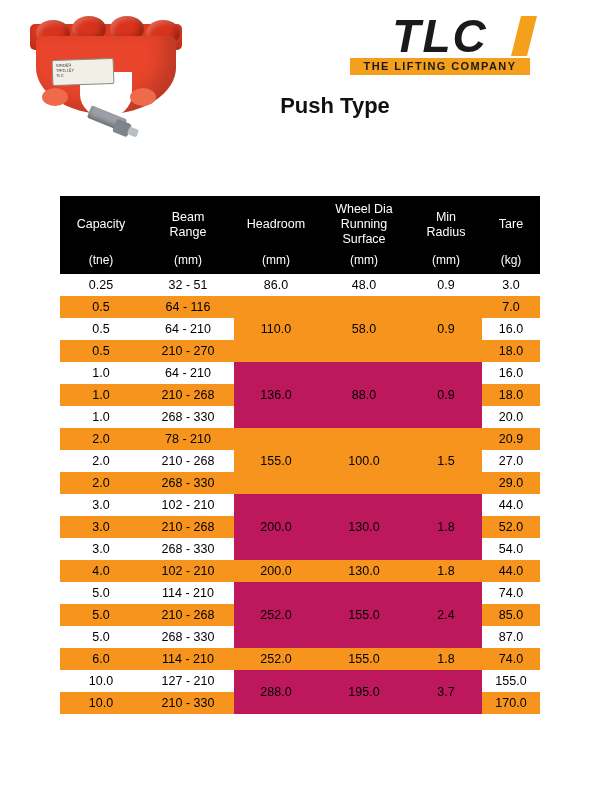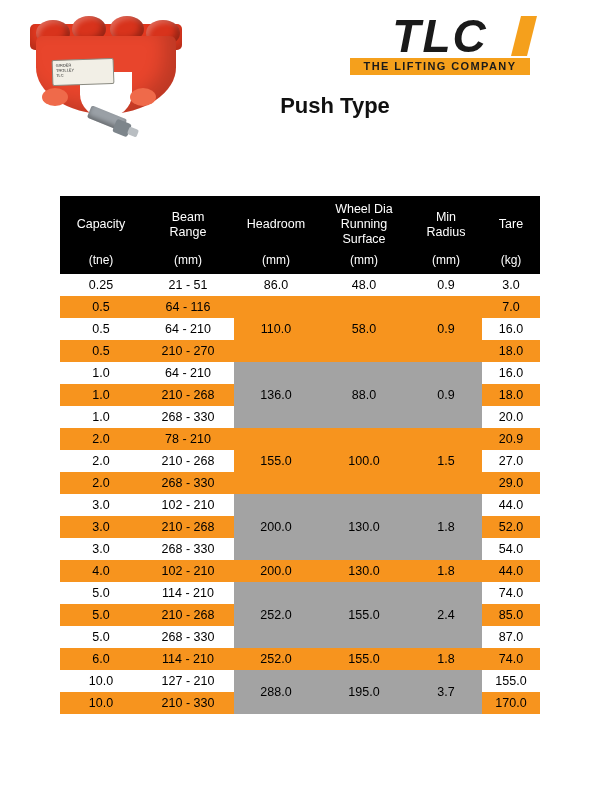--- a/index.html
+++ b/index.html
@@ -228,21 +228,21 @@
   }
   tbody td {
     font-size: 12.5px;
     text-align: center;
     height: 22px;
     padding: 0;
     border: 0;
     background: #ffffff;
   }
   tr.alt td { background: #F7941E; }
-  td.merged { background: #a3a3a3; vertical-align: middle; }
+  td.merged { background: #be185d; vertical-align: middle; }
   .col-cap { width: 82px; }
   .col-beam { width: 92px; }
   .col-head { width: 84px; }
   .col-wheel { width: 92px; }
   .col-rad { width: 72px; }
   .col-tare { width: 58px; }
 </style>
 </head>
 <body>
 
@@ -322,21 +322,21 @@
         <th class="units">(mm)</th>
         <th class="units">(mm)</th>
         <th class="units">(mm)</th>
         <th class="units">(kg)</th>
       </tr>
     </thead>
     <tbody>
 
       <tr>
         <td>0.25</td>
-        <td>21 - 51</td>
+        <td>32 - 51</td>
         <td>86.0</td>
         <td>48.0</td>
         <td>0.9</td>
         <td>3.0</td>
       </tr>
 
       <tr class="alt">
         <td>0.5</td>
         <td>64 - 116</td>
         <td class="merged" rowspan="3">110.0</td>

